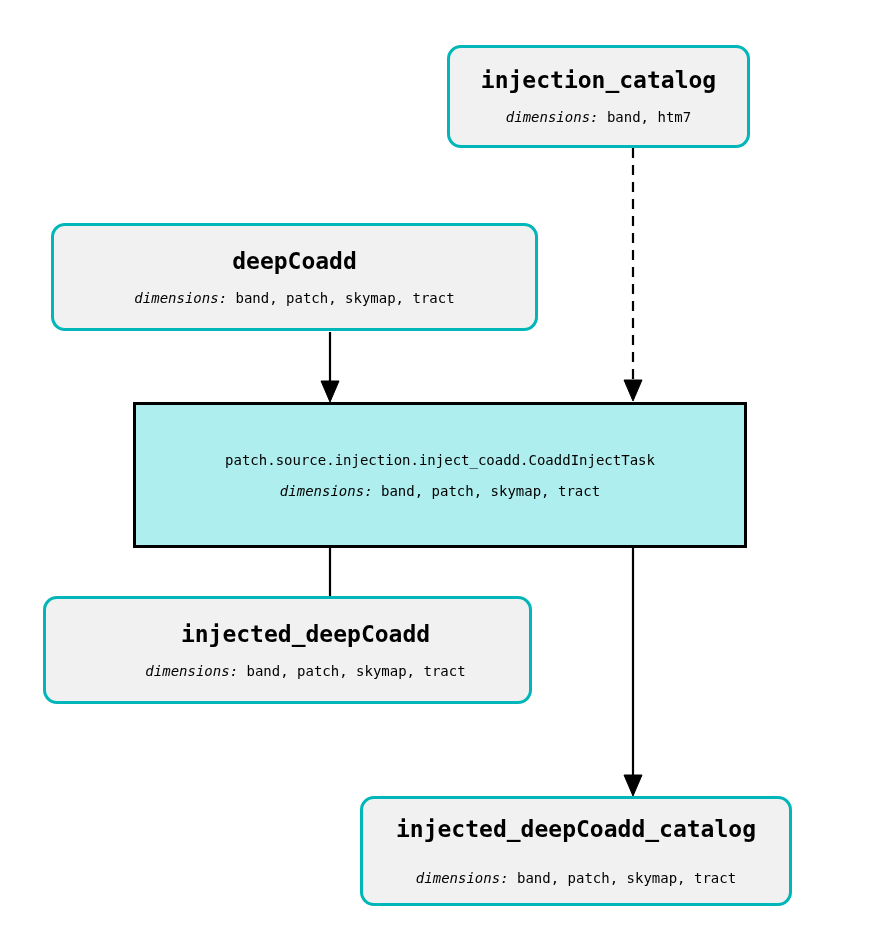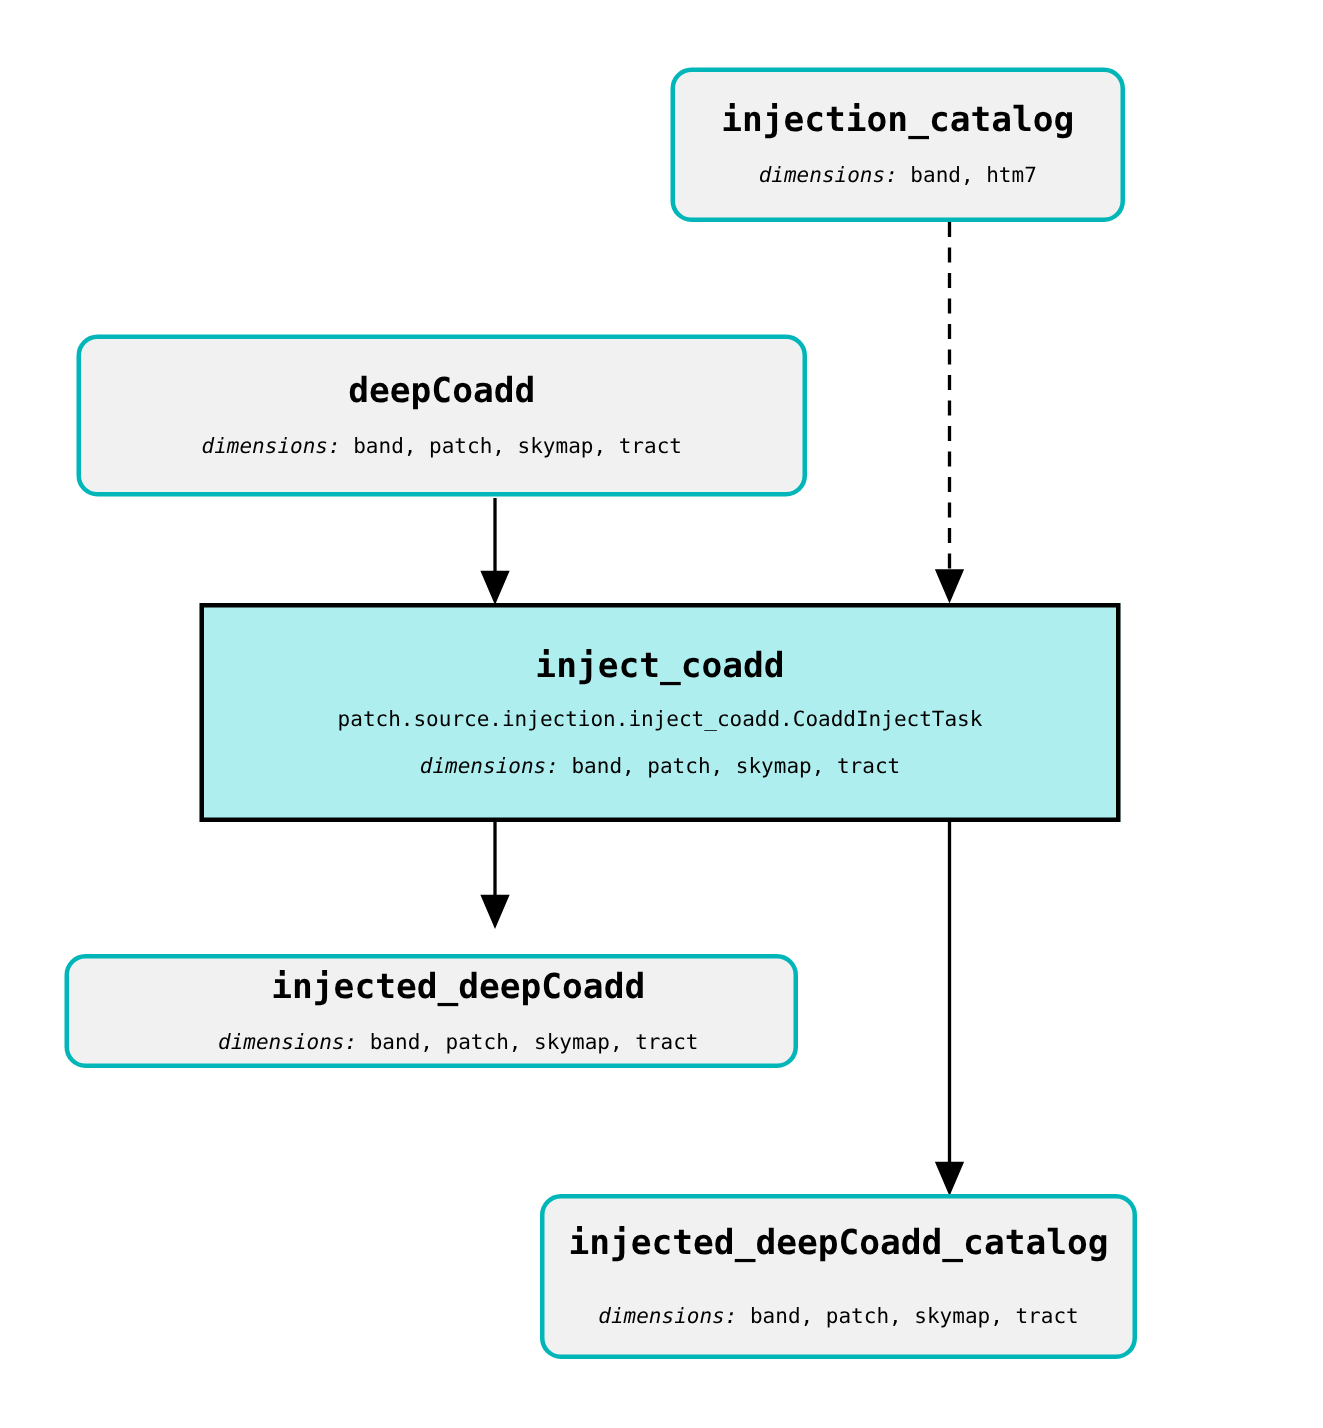--- a/index.html
+++ b/index.html
@@ -104,34 +104,33 @@
   </div>
 
   <div class="node dataset" style="left:51px; top:223px; width:487px; height:108px;">
     <div class="title">deepCoadd</div>
     <div class="subline">
       <span class="dlabel">dimensions:</span><span>band, patch, skymap, tract</span>
     </div>
   </div>
 
   <div class="node task" style="left:133px; top:402px; width:614px; height:146px;">
-    <div class="title">inject_coadd</div>
     <div class="subline">patch.source.injection.inject_coadd.CoaddInjectTask</div>
     <div class="subline">
       <span class="dlabel">dimensions:</span><span>band, patch, skymap, tract</span>
     </div>
   </div>
 
-  <div class="node dataset" style="left:43px; top:636px; width:489px; height:76px;padding-left:36px;">
+  <div class="node dataset" style="left:43px; top:596px; width:489px; height:108px;padding-left:36px;">
     <div class="title">injected_deepCoadd</div>
     <div class="subline">
       <span class="dlabel">dimensions:</span><span>band, patch, skymap, tract</span>
     </div>
   </div>
 
-  <div class="node dataset" style="left:360px; top:796px; width:398px; height:110px;gap:30px;">
+  <div class="node dataset" style="left:360px; top:796px; width:432px; height:110px;gap:30px;">
     <div class="title">injected_deepCoadd_catalog</div>
     <div class="subline">
       <span class="dlabel">dimensions:</span><span>band, patch, skymap, tract</span>
     </div>
   </div>
 
 </div>
 
 </body></html>

